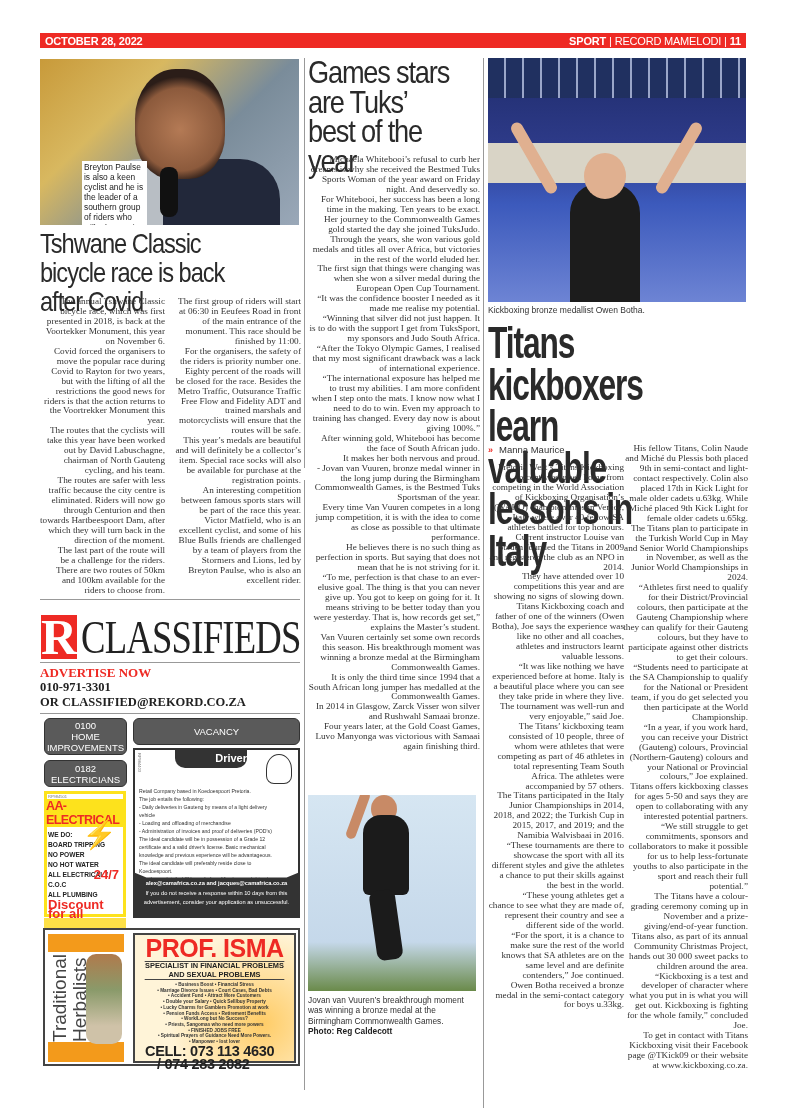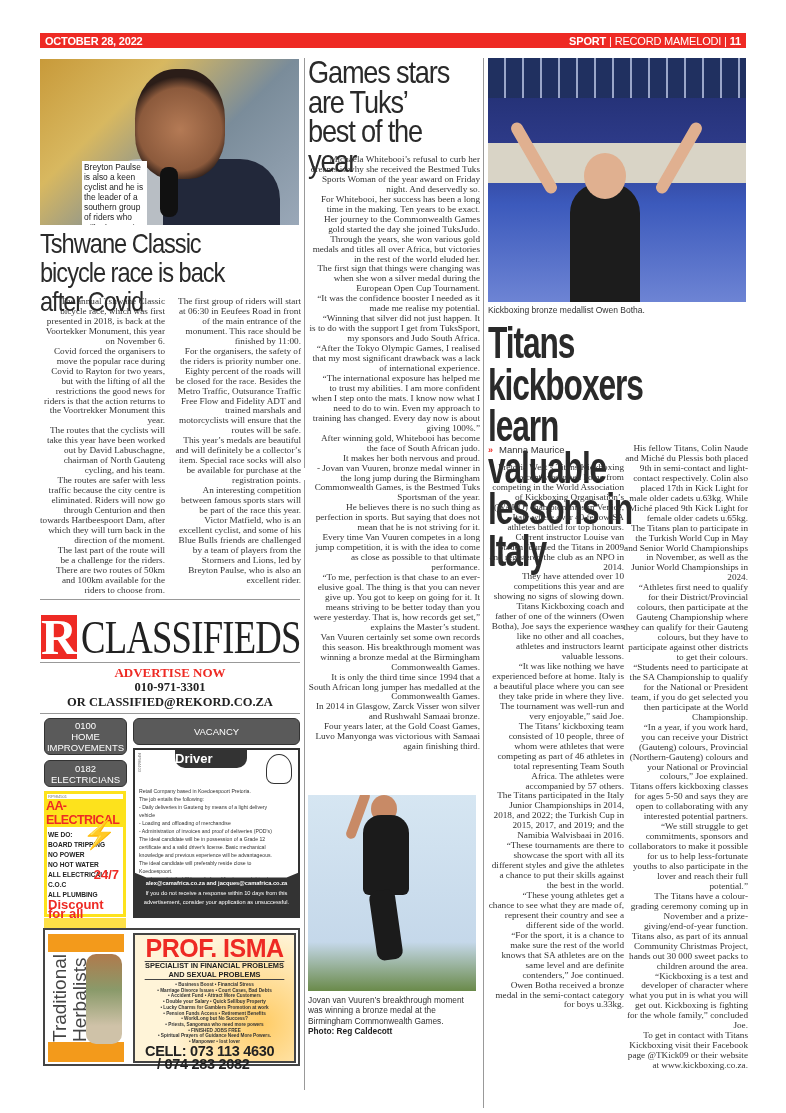--- a/index.html
+++ b/index.html
@@ -14,34 +14,34 @@
 .p1 .mic{position:absolute;left:120px;top:108px;width:18px;height:50px;background:#111;border-radius:8px}
 .cap1{position:absolute;left:42px;top:102px;width:65px;background:#fff;font-family:"Liberation Sans",sans-serif;font-size:8.4px;line-height:10.1px;padding:1px 2px;color:#222}
 .h1{position:absolute;left:40px;top:229px;width:262px;font-family:"Liberation Sans",sans-serif;font-size:27.5px;line-height:29px;color:#2a2a2a;letter-spacing:-1.2px;transform:scaleX(.86);transform-origin:left}
 .col{position:absolute;font-size:9.2px;line-height:9.95px;text-align:right;color:#333}
 .col p{text-indent:0}
 .col p+p{text-indent:7px}
 .rule{position:absolute;background:#999}
 .cl-logo{position:absolute;left:41px;top:615px;width:258px;height:47px;display:flex;align-items:flex-start}
 .cl-R{width:58px;height:44px;background:#ee2a24;color:#fff;font-family:"Liberation Serif",serif;font-weight:bold;font-size:50px;line-height:44px;text-align:center}
 .cl-word{font-family:"Liberation Serif",serif;font-size:47px;line-height:44px;letter-spacing:-1px;color:#222;transform:scaleX(.78);transform-origin:left;margin-left:4px}
-.adv{position:absolute;left:40px;top:665px;width:260px;text-align:center;font-family:"Liberation Serif",serif;font-weight:bold;line-height:15px}
+.adv{position:absolute;left:40px;top:665px;width:260px;text-align:left;font-family:"Liberation Serif",serif;font-weight:bold;line-height:15px}
 .adv .a1{color:#ee2a24;font-size:13px}
 .adv .a2,.adv .a3{font-size:12.5px;color:#222}
 .box{position:absolute;background:#5a5a5a;color:#fff;border:1.5px solid #333;border-radius:6px;font-family:"Liberation Sans",sans-serif;text-align:center;font-size:9.5px;line-height:11px;display:flex;flex-direction:column;justify-content:center;transform-origin:center}
 .aa{position:absolute;left:44px;top:791px;width:82px;height:126px;background:#fff;border:3px solid #fde21c;font-family:"Liberation Sans",sans-serif}
 .aa .ref{font-size:4px;color:#777;padding-left:1px}
 .aa .ttl{background:#fde21c;color:#ee2a24;font-weight:bold;font-size:12.5px;line-height:14px;letter-spacing:-.6px;margin:0 -3px;padding-left:2px}
 .aa .ls{font-size:6.6px;font-weight:bold;line-height:10px;color:#222;padding-left:1px;margin-top:3px}
 .aa .disc{color:#ee2a24;font-weight:bold;font-size:13px;line-height:9px;padding-left:1px}
 .aa .ph{background:#fde047;color:#ee2a24;font-weight:bold;font-size:11px;line-height:11px;margin:0 -3px;padding:10px 2px;letter-spacing:-.3px}
 .aa .bolt{position:absolute;right:6px;top:27px;color:#ee2a24;font-size:28px;line-height:28px}
 .aa .h247{position:absolute;right:4px;top:73px;color:#ee2a24;font-weight:bold;font-size:13px}
 .drv{position:absolute;left:133px;top:748px;width:167px;height:170px;border:2.5px solid #333;background:#fff;font-family:"Liberation Sans",sans-serif}
-.drv .t{position:absolute;left:40px;top:-1px;width:72px;height:19px;background:#333;color:#fff;font-weight:bold;font-size:13px;text-align:left;line-height:19px;border-radius:0 0 10px 10px}
+.drv .t{position:absolute;left:40px;top:-1px;width:72px;height:19px;background:#333;color:#fff;font-weight:bold;font-size:11px;text-align:right;line-height:19px;border-radius:0 0 10px 10px}
 .drv .ic{position:absolute;right:6px;top:4px;width:26px;height:30px;border:1px solid #333;border-radius:50% 50% 8px 8px}
 .drv .ref{position:absolute;left:2px;top:3px;font-size:4px;color:#777;writing-mode:vertical-rl}
 .drv .body{position:absolute;left:4px;top:37px;width:158px;font-size:5.6px;line-height:8px;color:#333;transform:scaleX(.92);transform-origin:left}
 .drv .foot{position:absolute;left:-2px;bottom:-2px;width:167px;height:46px;background:#333;color:#fff;font-size:5.7px;line-height:9.5px;text-align:center;padding-top:7px;clip-path:polygon(0 0,8% 12%,92% 12%,100% 0,100% 100%,0 100%)}
 .drv .foot b{font-weight:bold}
 .herb{position:absolute;left:43px;top:928px;width:257px;height:138px;border:2px solid #444;background:#fff}
 .herb .l{position:absolute;left:3px;top:4px;width:76px;height:128px;background:linear-gradient(180deg,#f39a1b 0 14%,#fff 14% 84%,#f39a1b 84% 100%)}
 .herb .l .txt{position:absolute;left:2px;top:28px;writing-mode:vertical-rl;transform:rotate(180deg);font-family:"Liberation Sans",sans-serif;font-size:19px;line-height:20px;color:#444;font-weight:300;height:80px}
 .herb .pot{position:absolute;left:38px;top:20px;width:36px;height:90px;background:linear-gradient(180deg,#b07a4c,#8a9a6a 40%,#cfc2a8 80%);border-radius:10px}
 .herb .r{position:absolute;left:88px;top:3px;width:163px;height:130px;border:2px solid #444;background:radial-gradient(circle at 80% 70%,#ffcc66,#fff4d8 60%);font-family:"Liberation Sans",sans-serif;text-align:center}
@@ -202,22 +202,22 @@
   <p>Her journey to the Commonwealth Games gold started the day she joined TuksJudo.</p>
   <p>Through the years, she won various gold medals and titles all over Africa, but victories in the rest of the world eluded her.</p>
   <p>The first sign that things were changing was when she won a silver medal during the European Open Cup Tournament.</p>
   <p>“It was the confidence booster I needed as it made me realise my potential.</p>
   <p>“Winning that silver did not just happen. It is to do with the support I get from TuksSport, my sponsors and Judo South Africa.</p>
   <p>“After the Tokyo Olympic Games, I realised that my most significant drawback was a lack of international experience.</p>
   <p>“The international exposure has helped me to trust my abilities. I am more confident when I step onto the mats. I know now what I need to do to win. Even my approach to training has changed. Every day now is about giving 100%.”</p>
   <p>After winning gold, Whitebooi has become the face of South African judo.</p>
   <p>It makes her both nervous and proud.</p>
   <p>- Jovan van Vuuren, bronze medal winner in the long jump during the Birmingham Commonwealth Games, is the Bestmed Tuks Sportsman of the year.</p>
+  <p>Every time Van Vuuren competes in a long jump competition, it is with the idea to come as close as possible to that ultimate performance.</p>
   <p>He believes there is no such thing as perfection in sports. But saying that does not mean that he is not striving for it.</p>
-  <p>Every time Van Vuuren competes in a long jump competition, it is with the idea to come as close as possible to that ultimate performance.</p>
   <p>“To me, perfection is that chase to an ever-elusive goal. The thing is that you can never give up. You got to keep on going for it. It means striving to be better today than you were yesterday. That is, how records get set,” explains the Master’s student.</p>
   <p>Van Vuuren certainly set some own records this season. His breakthrough moment was winning a bronze medal at the Birmingham Commonwealth Games.</p>
   <p>It is only the third time since 1994 that a South African long jumper has medalled at the Commonwealth Games.</p>
   <p>In 2014 in Glasgow, Zarck Visser won silver and Rushwahl Samaai bronze.</p>
   <p>Four years later, at the Gold Coast Games, Luvo Manyonga was victorious with Samaai again finishing third.</p>
 </div>
 <div class="photo p3">
   <div class="arm"></div>
   <div class="head"></div>
   <div class="body"></div>
@@ -251,17 +251,17 @@
   <p>“For the sport, it is a chance to make sure the rest of the world knows that SA athletes are on the same level and are definite contenders,” Joe continued.</p>
   <p>Owen Botha received a bronze medal in the semi-contact category for boys u.33kg.</p>
 </div>
 <div class="col" style="left:623px;top:444px;width:125px">
   <p>His fellow Titans, Colin Naude and Miché du Plessis both placed 9th in semi-contact and light-contact respectively. Colin also placed 17th in Kick Light for male older cadets u.63kg. While Miché placed 9th Kick Light for female older cadets u.65kg.</p>
   <p>The Titans plan to participate in the Turkish World Cup in May and Senior World Championships in November, as well as the Junior World Championships in 2024.</p>
   <p>“Athletes first need to qualify for their District/Provincial colours, then participate at the Gauteng Championship where they can qualify for their Gauteng colours, but they have to participate against other districts to get their colours.</p>
   <p>“Students need to participate at the SA Championship to qualify for the National or President team, if you do get selected you then participate at the World Championship.</p>
   <p>“In a year, if you work hard, you can receive your District (Gauteng) colours, Provincial (Northern-Gauteng) colours and your National or Provincial colours,” Joe explained.</p>
   <p>Titans offers kickboxing classes for ages 5-50 and says they are open to collaborating with any interested potential partners.</p>
-  <p>“We still struggle to get commitments, sponsors and collaborators to make it possible for us to help less-fortunate youths to also participate in the lover and reach their full potential.”</p>
+  <p>“We still struggle to get commitments, sponsors and collaborators to make it possible for us to help less-fortunate youths to also participate in the sport and reach their full potential.”</p>
   <p>The Titans have a colour-grading ceremony coming up in November and a prize-giving/end-of-year function. Titans also, as part of its annual Community Christmas Project, hands out 30 000 sweet packs to children around the area.</p>
   <p>“Kickboxing is a test and developer of character where what you put in is what you will get out. Kickboxing is fighting for the whole family,” concluded Joe.</p>
   <p>To get in contact with Titans Kickboxing visit their Facebook page @TKick09 or their website at www.kickboxing.co.za.</p>
 </div>
 
 </body></html>

